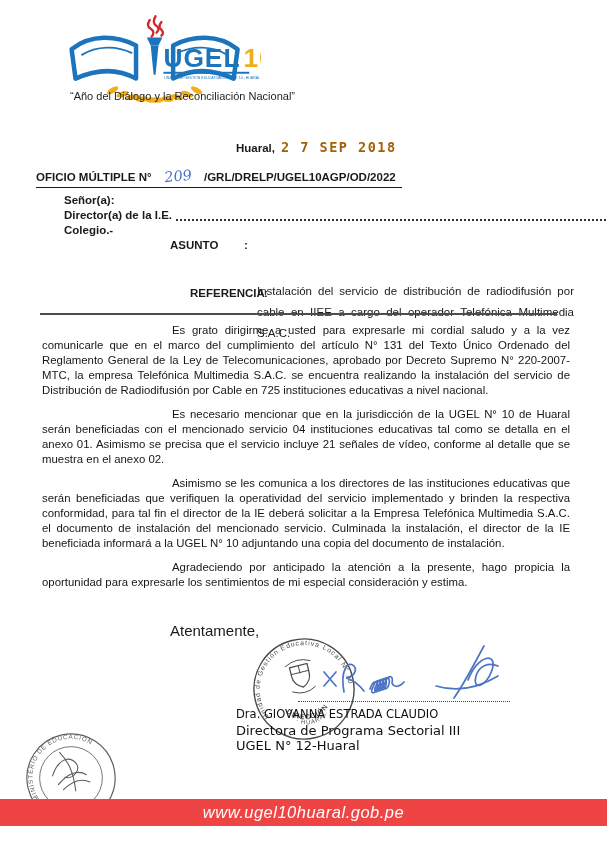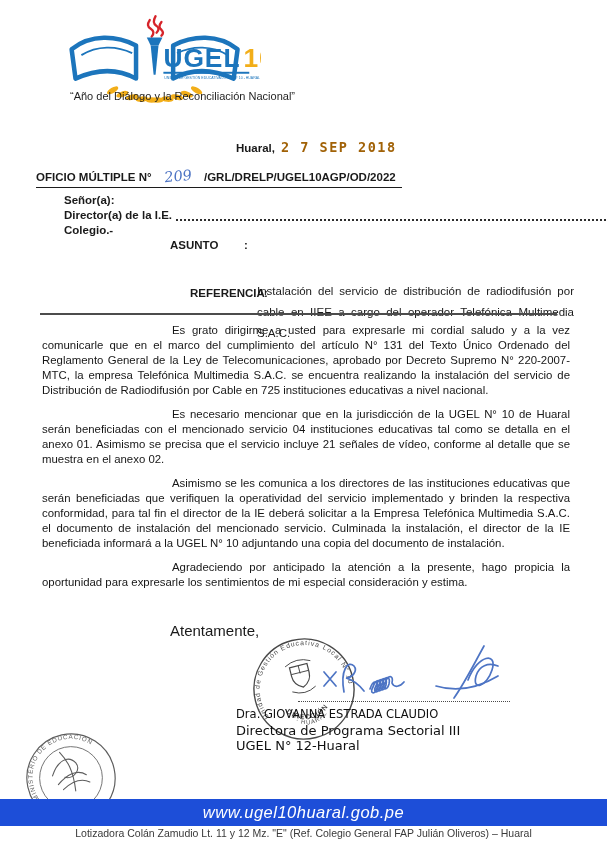--- a/index.html
+++ b/index.html
@@ -46,21 +46,21 @@
   .dir-stamp{position:absolute;left:249px;top:634px;width:110px;height:110px;opacity:.88;}
   .sig-script{position:absolute;left:316px;top:634px;width:200px;height:82px;}
   .sig-dots{position:absolute;left:298px;top:701px;width:212px;height:0;
             border-bottom:1.8px dotted #4a4a4a;}
   .sig-block{position:absolute;left:236px;top:707px;width:280px;text-align:left;
              font-family:"DejaVu Sans",sans-serif;font-size:11.5px;line-height:15.5px;
              color:#101010;}
   .sig-block .t2{font-size:13px;}
   
   .min-stamp{position:absolute;left:22px;top:729px;width:98px;height:98px;opacity:.82;z-index:1;}
-  .banner{position:absolute;left:0;top:799px;width:607px;height:27px;background:#1d4ed8;
+  .banner{position:absolute;left:0;top:799px;width:607px;height:27px;background:#ef4444;
           z-index:2;display:flex;align-items:center;justify-content:center;}
   .banner .site{color:#ffffff;font-style:italic;font-size:16.5px;letter-spacing:.5px;}
   .address{position:absolute;left:0;top:827px;width:607px;text-align:center;
            font-size:10.5px;color:#3a3a3a;z-index:2;}
 </style>
 </head>
 <body>
 
 <div class="page">
 
@@ -214,15 +214,14 @@
         <path d="M-18,-6 C-10,-20 2,-24 8,-14 C12,-6 2,2 -6,-2"></path>
         <path d="M-14,4 C-4,-4 8,-8 16,0 M-10,10 C0,4 10,2 18,8"></path>
         <path d="M-6,-28 C0,-18 4,-8 2,14"></path>
       </g>
     </g>
   </svg>
 
   <div class="banner">
     <span class="site">www.ugel10huaral.gob.pe</span>
   </div>
-  <div class="address">Lotizadora Colán Zamudio Lt. 11 y 12 Mz. "E" (Ref. Colegio General FAP Julián Oliveros) – Huaral</div>
 
 </div>
 
 </body></html>

